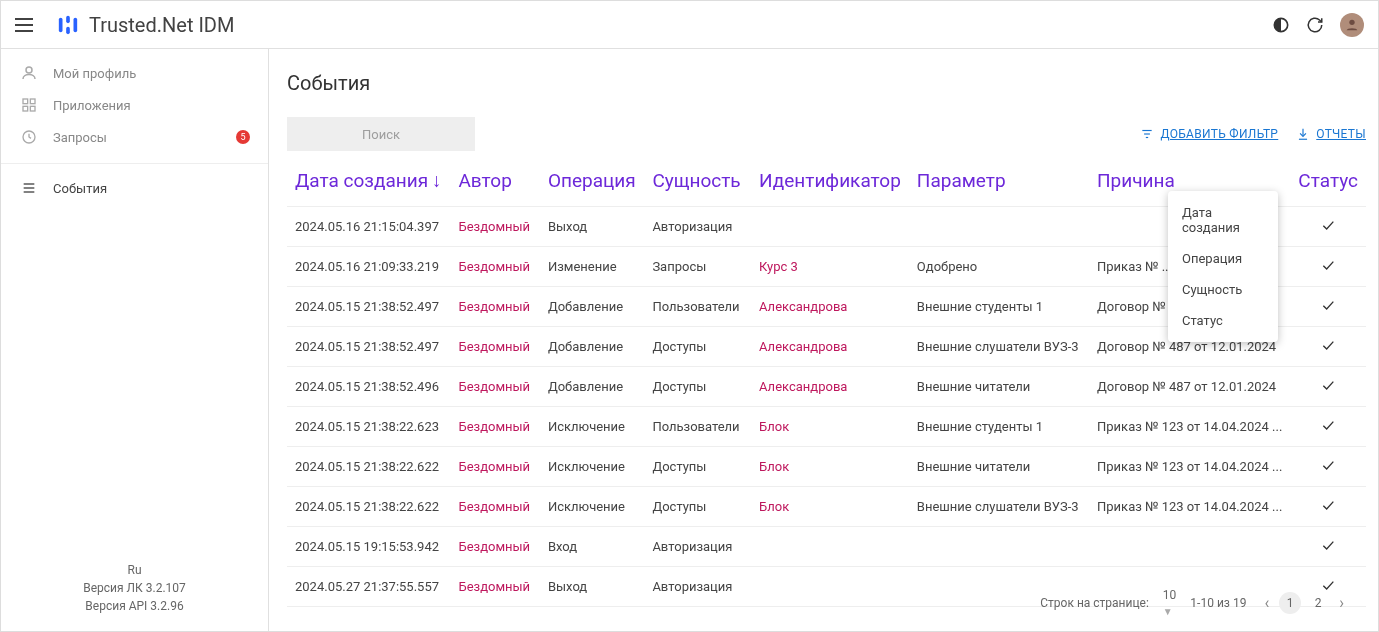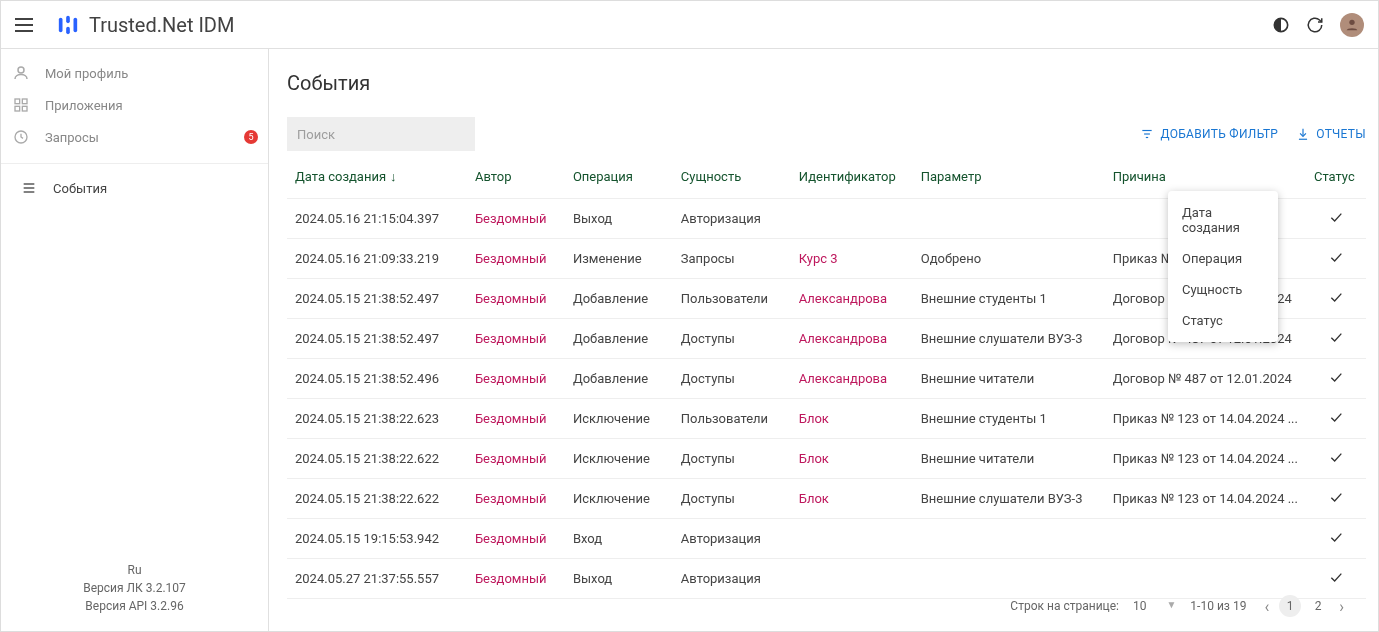--- a/index.html
+++ b/index.html
@@ -9,59 +9,59 @@
 .menu-btn { width: 24px; height: 24px; display: flex; flex-direction: column; justify-content: center; gap: 4px; cursor: pointer; margin-right: 18px; }
 .menu-btn span { height: 2px; background: #424242; width: 18px; }
 .logo { width: 22px; height: 22px; margin-right: 10px; }
 .app-title { font-size: 20px; color: #424242; }
 .topbar .spacer { flex: 1; }
 .top-icon { width: 22px; height: 22px; margin-left: 12px; cursor: pointer; display: flex; align-items: center; justify-content: center; }
 .avatar { width: 24px; height: 24px; border-radius: 50%; background: #b08d7a; margin-left: 14px; display:flex; align-items:center; justify-content:center; color:#fff; font-size:10px; }
 
 .layout { display: flex; height: calc(100% - 48px); }
 .sidebar { width: 268px; border-right: 1px solid #e0e0e0; display: flex; flex-direction: column; padding-top: 8px; }
-.nav { flex: 0 0 auto; padding: 0 0 10px; border-bottom: 1px solid #eee; }
+.nav { flex: 0 0 auto; padding: 0 8px 10px; border-bottom: 1px solid #eee; }
 .nav-item { display: flex; align-items: center; height: 32px; padding: 0 10px; color: #888; cursor: pointer; font-size: 13px; border-radius: 4px; }
 .nav-item .nicon { width: 20px; height: 20px; margin-right: 14px; display:flex; align-items:center; justify-content:center; }
 .nav-item .badge { margin-left: auto; background: #e53935; color: #fff; border-radius: 9px; min-width: 14px; height: 14px; font-size: 9px; display: flex; align-items: center; justify-content: center; padding: 0 4px; }
 .nav-item.active { color: #424242; }
 .nav2 { padding: 8px 8px; }
 .nav2 .nav-item { color: #444; }
 
 .sidebar-footer { margin-top: auto; padding: 0 16px 16px; color: #666; font-size: 12px; line-height: 1.5; text-align: center; }
 
 .main { flex: 1; padding: 22px 12px 0 18px; position: relative; overflow: hidden; }
 .page-title { font-size: 20px; margin-bottom: 22px; color: #333; }
 
 .toolbar { display: flex; align-items: center; margin-bottom: 4px; }
-.search { background: #eee; height: 34px; width: 188px; display: flex; align-items: center; padding: 0 10px; color: #9e9e9e; font-size: 13px; }
+.search { background: #eee; height: 34px; width: 188px; display: flex; align-items: center; padding: 0 10px; color: #9e9e9e; font-size: 13px; justify-content: center; }
 .toolbar .spacer { flex: 1; }
-.tbtn { color: #1976d2; font-size: 12px; letter-spacing: 0.3px; display: flex; align-items: center; cursor: pointer; margin-left: 18px; }
+.tbtn { color: #1976d2; font-size: 12px; letter-spacing: 0.3px; display: flex; align-items: center; cursor: pointer; margin-left: 18px; text-decoration: underline; }
 .tbtn svg { margin-right: 6px; }
 
 .table { width: 100%; border-collapse: collapse; }
-.table th { text-align: left; font-weight: 400; color: #14532d; padding: 14px 8px; font-size: 13px; border-bottom: 1px solid #eee; }
+.table th { text-align: left; font-weight: 400; color: #6d28d9; padding: 14px 8px; font-size: 19px; border-bottom: 1px solid #eee; }
 .sort-icon { margin-left: 4px; }
 .table td { padding: 10px 8px; border-bottom: 1px solid #eee; color: #444; font-size: 13px; white-space: nowrap; overflow: hidden; text-overflow: ellipsis; }
 .link { color: #be185d; cursor: pointer; }
 .check { text-align: center; }
 .col-date { width: 180px; }
 .col-author { width: 98px; }
 .col-op { width: 108px; }
 .col-entity { width: 118px; }
 .col-id { width: 122px; }
 .col-param { width: 192px; }
 .col-reason { width: 192px; }
 .col-status { width: 60px; text-align:center; }
 
 .filter-menu { position: absolute; top: 142px; right: 100px; background: #fff; box-shadow: 0 2px 8px rgba(0,0,0,0.25); border-radius: 4px; width: 110px; padding: 6px 0; z-index: 10; }
 .filter-menu .mi { padding: 8px 14px; font-size: 13px; color: #444; cursor: pointer; }
 
 .pager { position: absolute; bottom: 14px; right: 30px; display: flex; align-items: center; color: #666; font-size: 12px; gap: 14px; }
-.pager .sel { display: flex; align-items: flex-start; gap: 20px; }
+.pager .sel { display: flex; align-items: flex-start; gap: 4px; flex-direction: column; }
 .pager .pages { display:flex; align-items:center; gap:6px; }
 .pager .pnum { width: 22px; height: 22px; border-radius: 50%; display:flex; align-items:center; justify-content:center; cursor:pointer; }
 .pager .pnum.active { background: #eee; }
 .pager .chev { cursor:pointer; padding: 0 4px; font-size:16px; color:#888; }
 </style>
 </head>
 <body>
 
 <div class="topbar">
   <div class="menu-btn">

